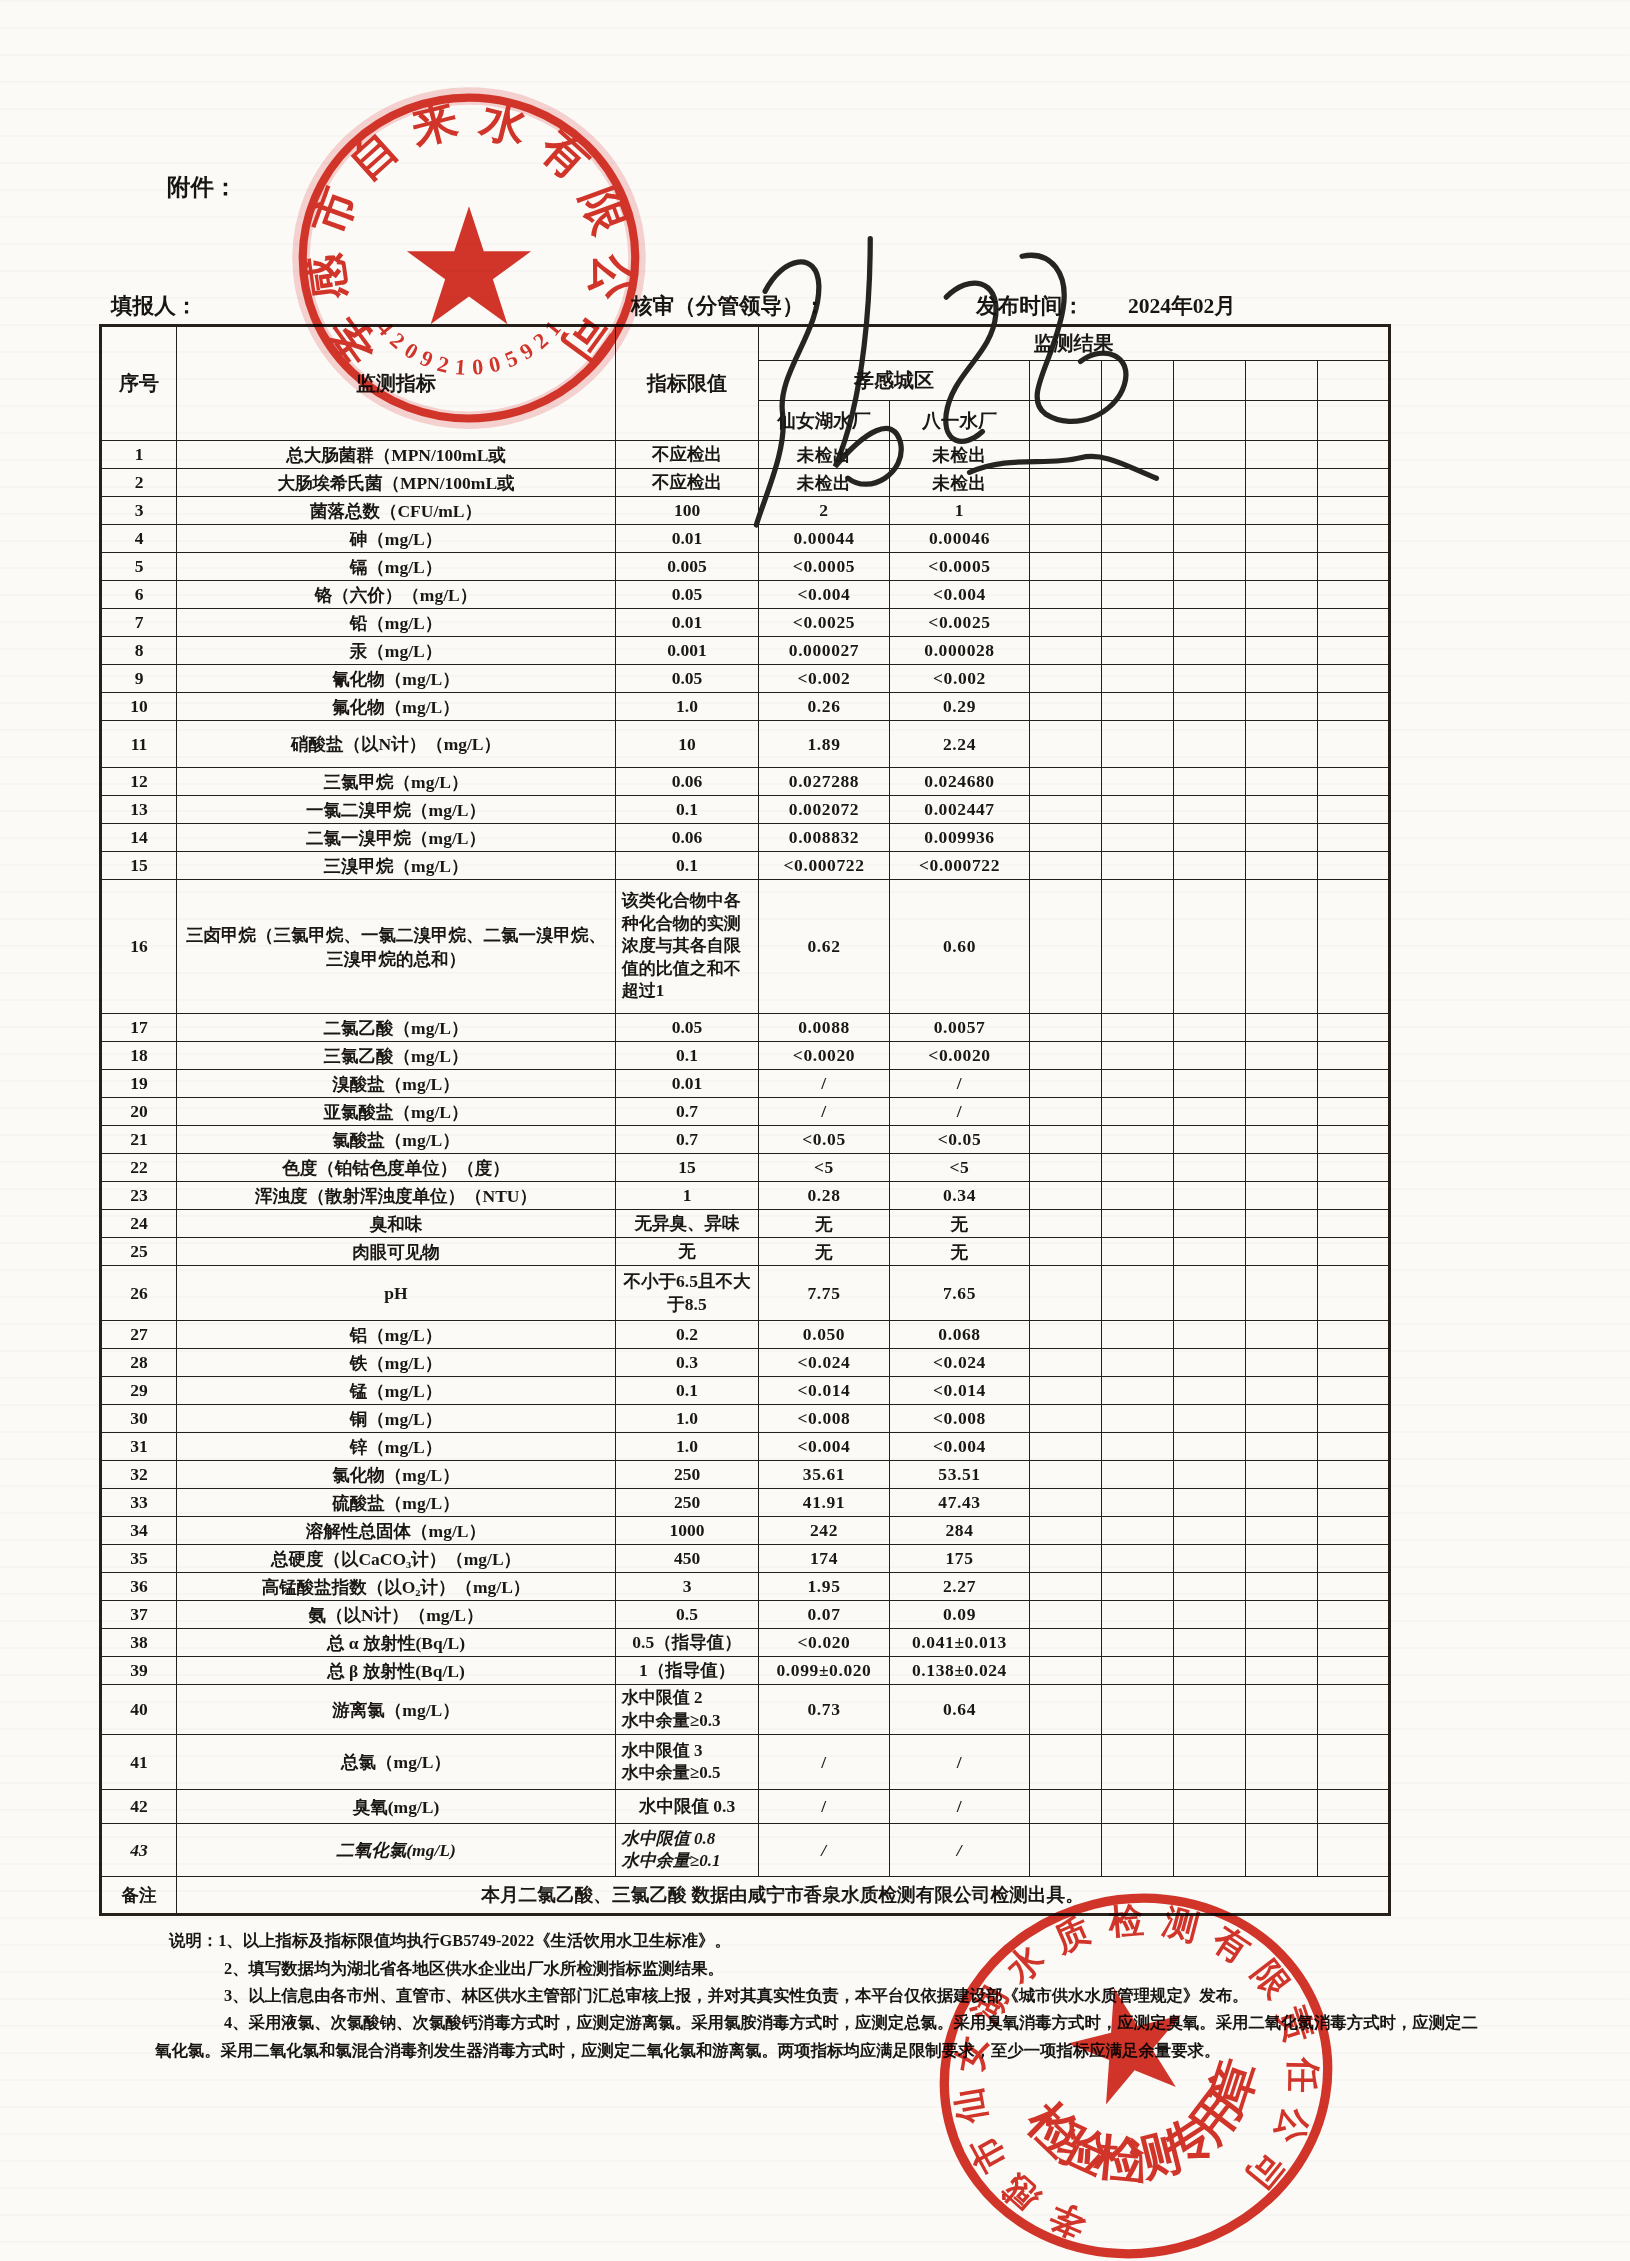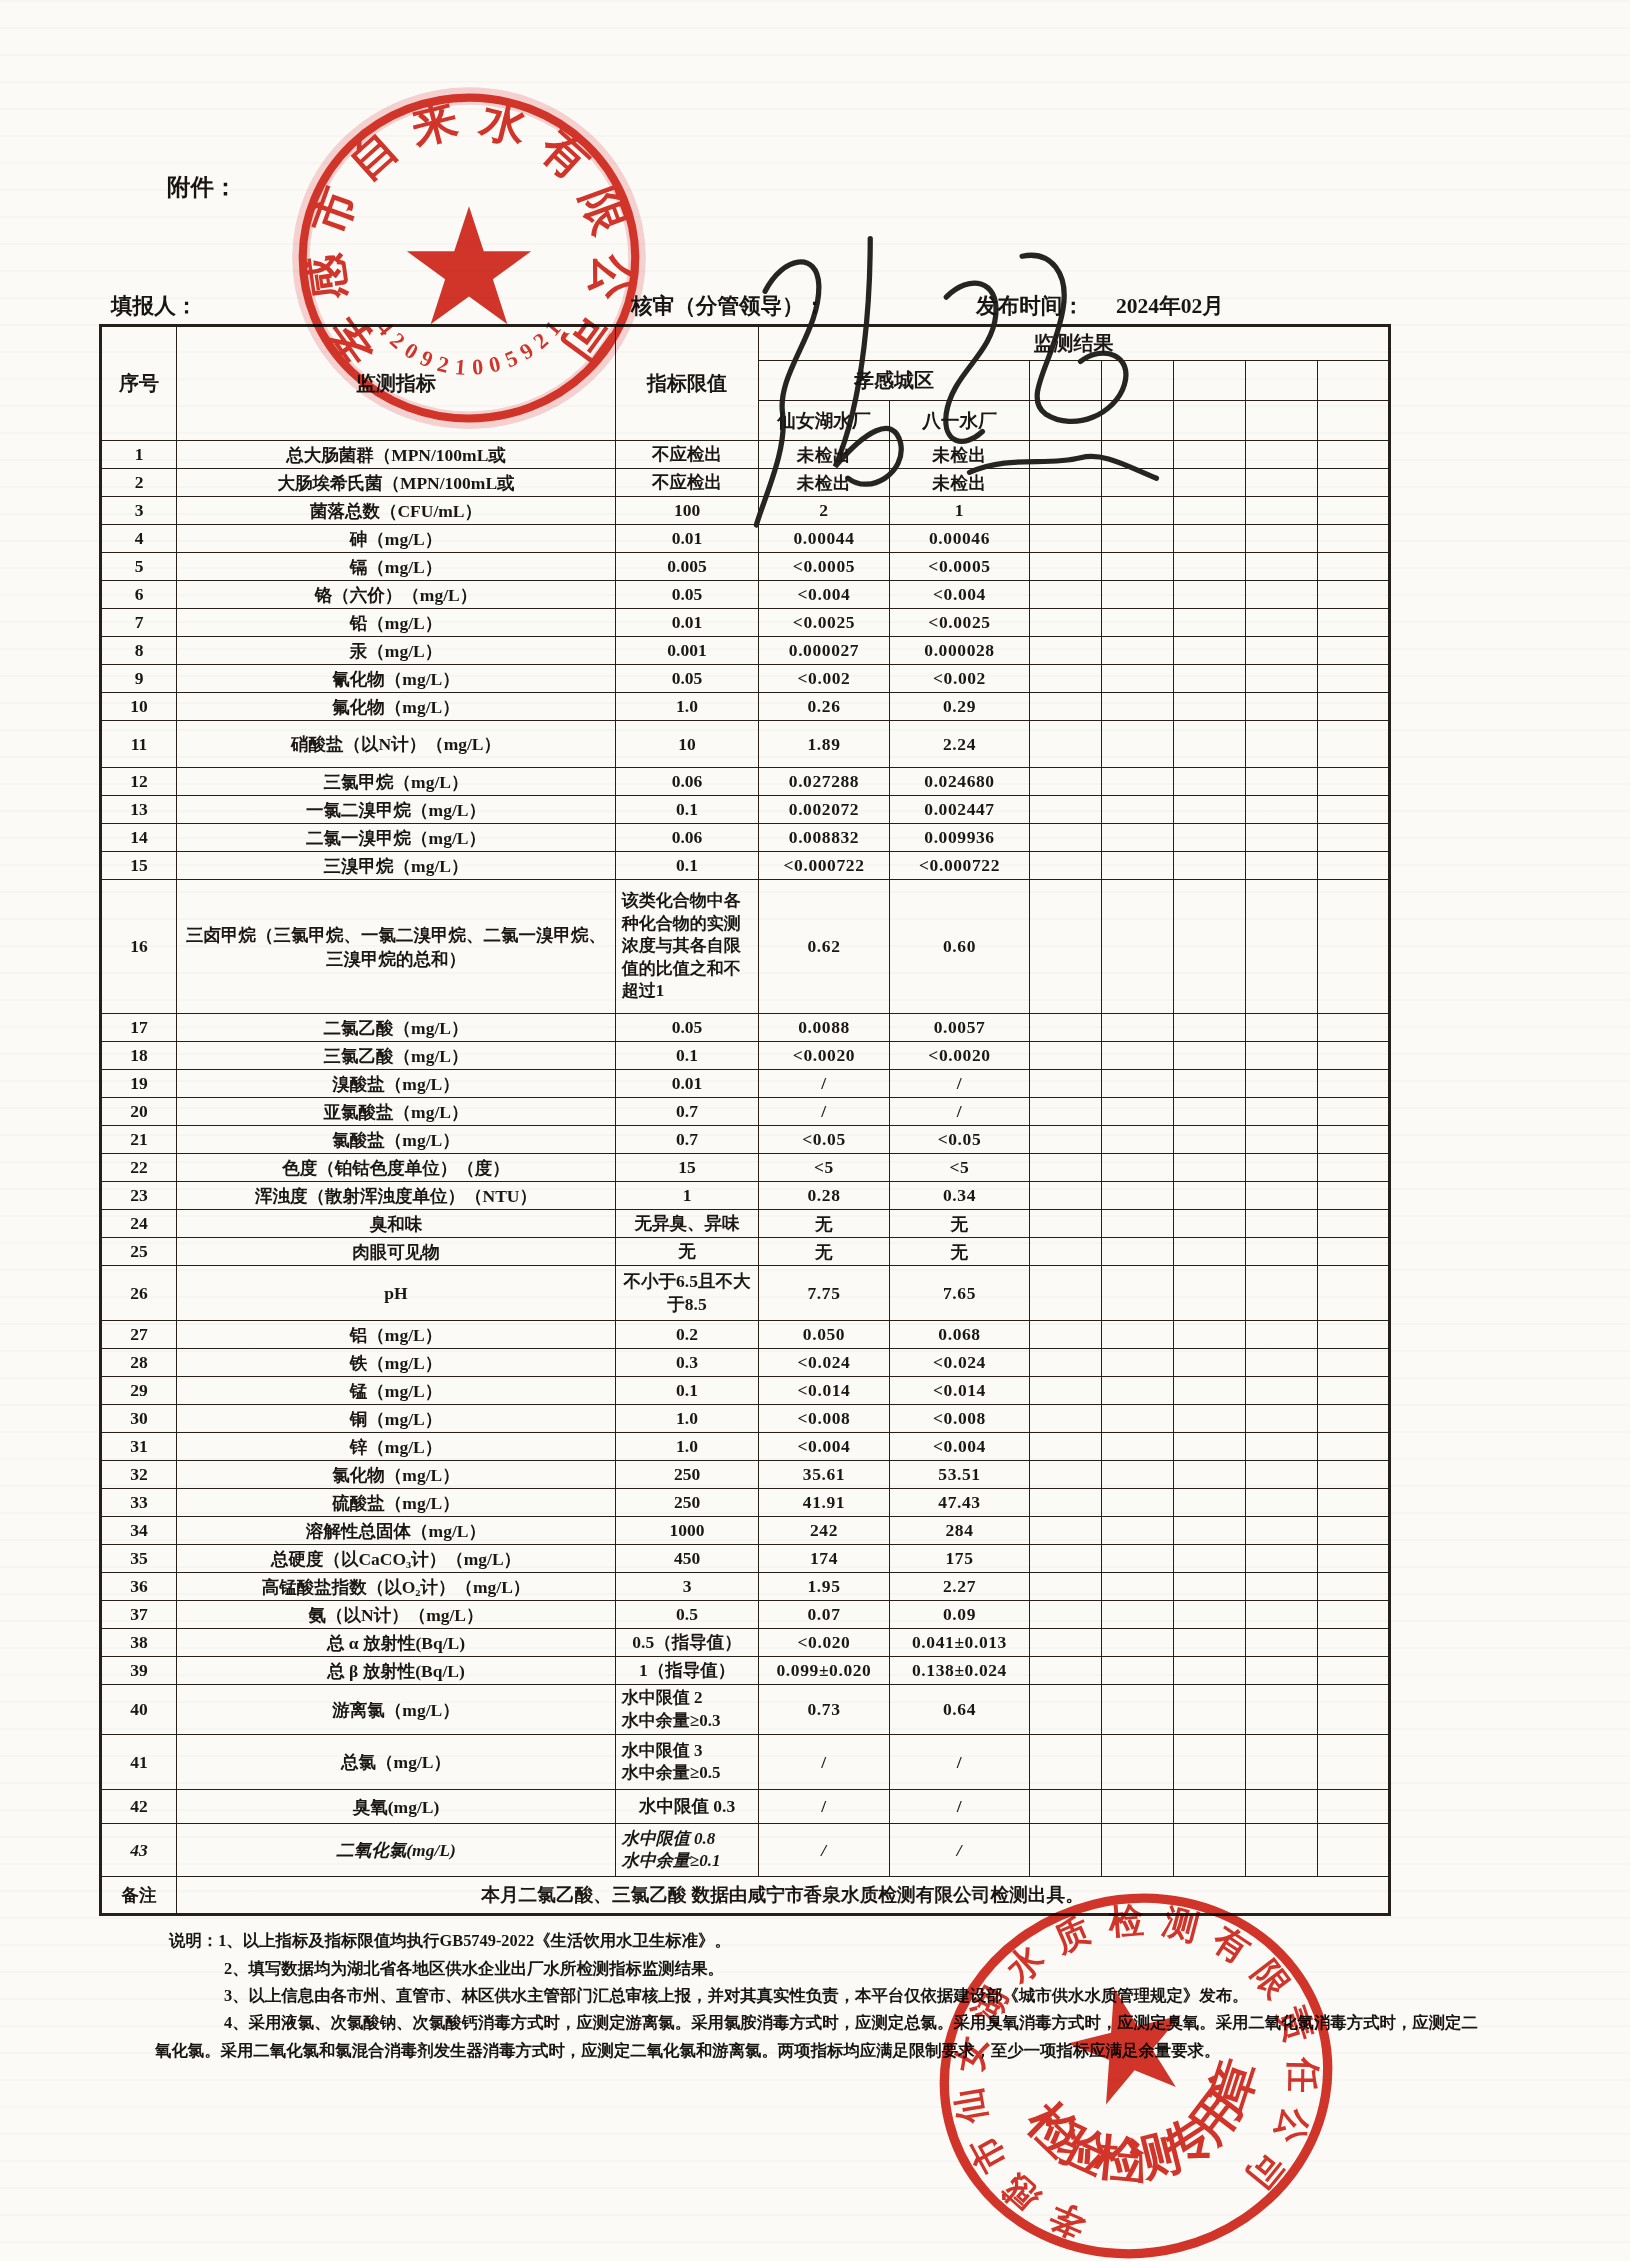--- a/index.html
+++ b/index.html
@@ -13,21 +13,21 @@
     overflow:hidden;
   }
   .abs{position:absolute;}
   .lbl{font-weight:bold;white-space:nowrap;}
   .attachment{left:167px;top:171px;font-size:23.4px;}
   .title-wrap{left:491px;top:223px;font-size:27px;font-weight:bold;letter-spacing:1.2px;white-space:nowrap;}
   .title-underline{border-bottom:2.9px solid #181512;padding-right:41px;padding-bottom:2.3px;}
   .meta-filler{left:111px;top:291px;font-size:21.6px;}
   .meta-reviewer{left:631px;top:291px;font-size:21.6px;}
   .meta-publish{left:976px;top:291px;font-size:21.6px;}
-  .meta-publish .val{margin-left:32px;}
+  .meta-publish .val{margin-left:44px;}
   
   table.report{
     position:absolute;left:99px;top:324px;
     border-collapse:collapse;table-layout:fixed;
     width:1291px;
     font-size:17.5px;font-weight:bold;color:#1b1814;
   }
   table.report th, table.report td{
     border:1.8px solid #25201a;
     padding:1.2px 3.5px;

